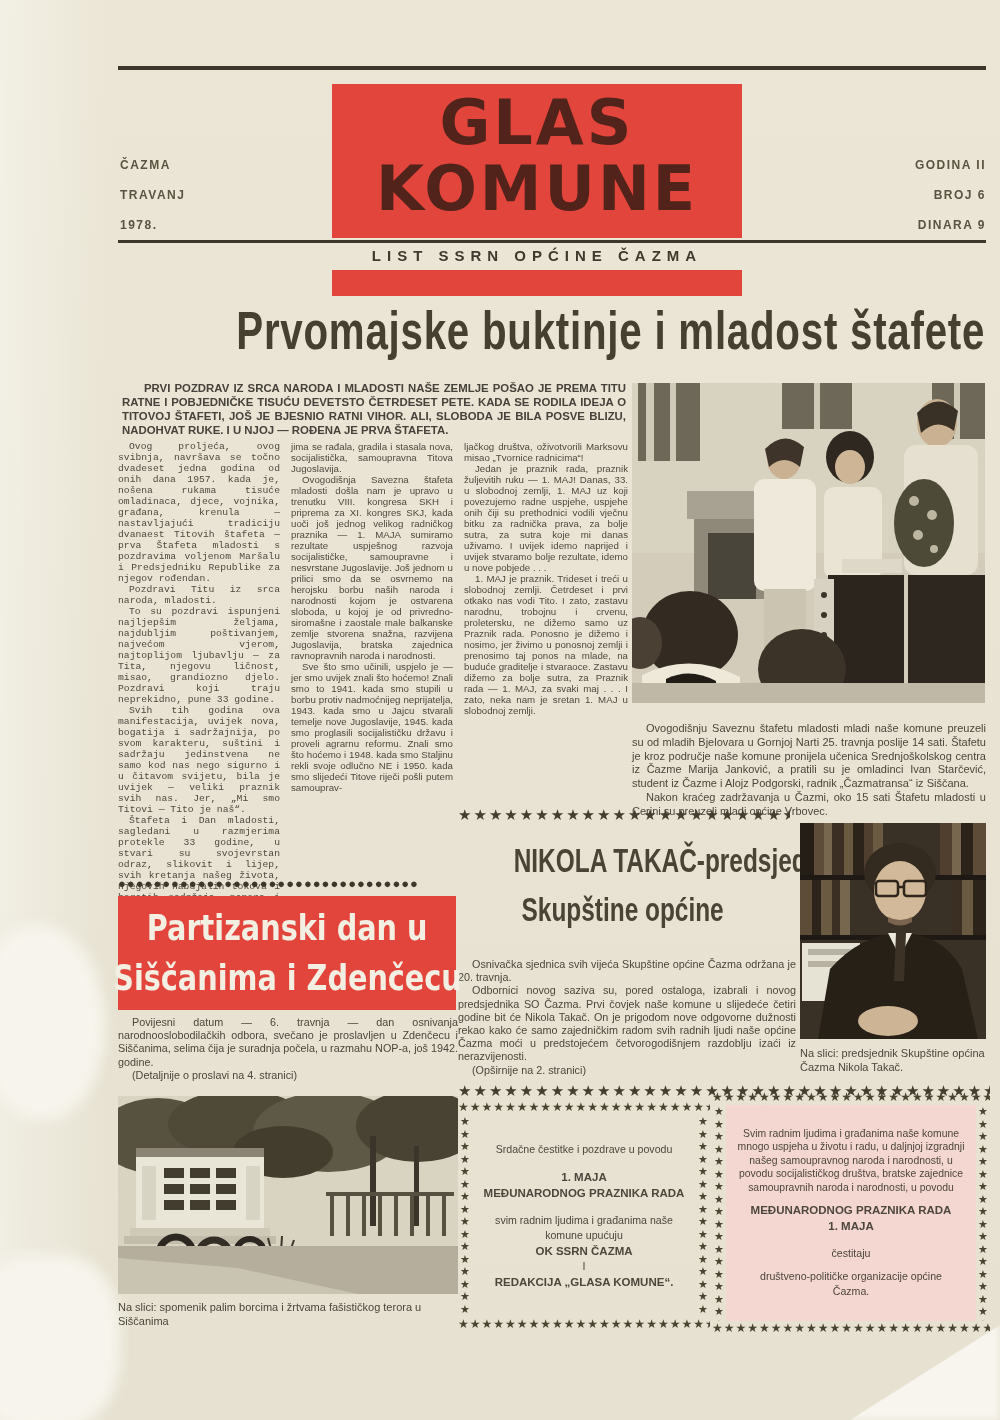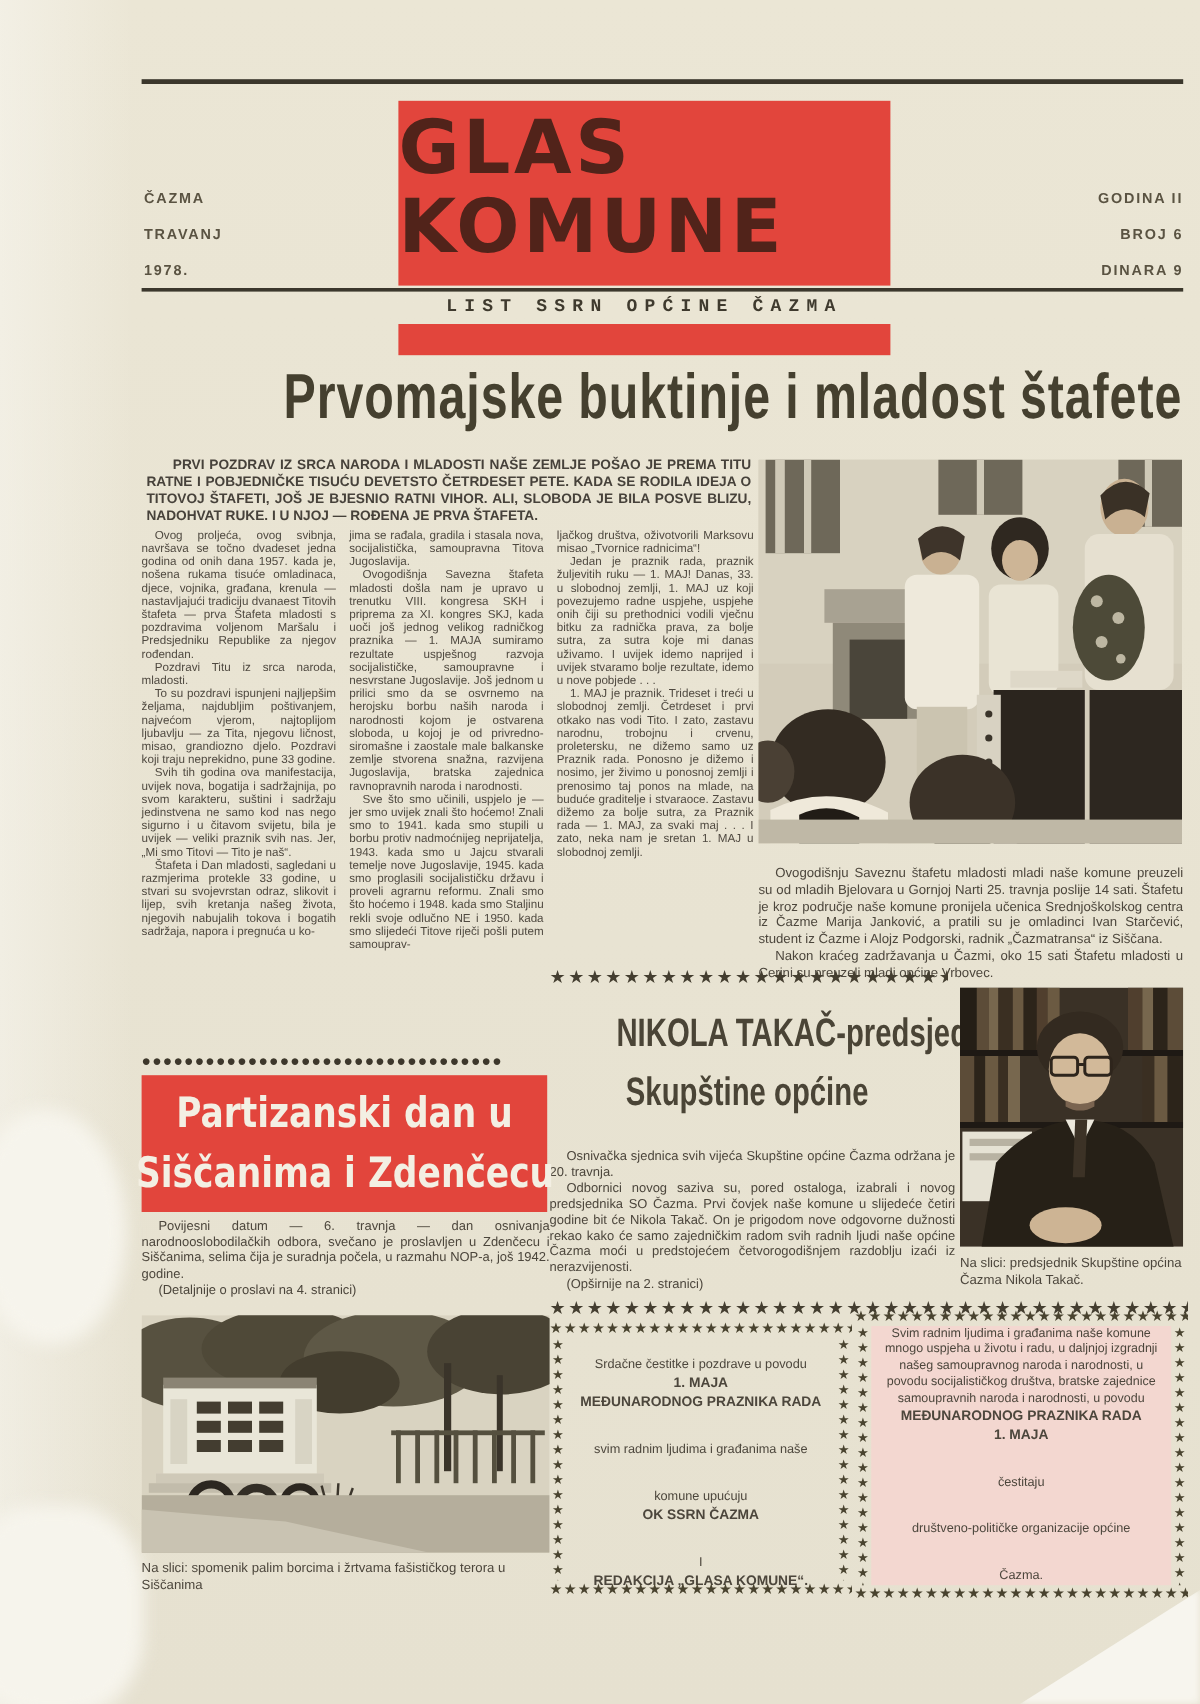--- a/index.html
+++ b/index.html
@@ -7,24 +7,24 @@
        font-family:"Liberation Sans",sans-serif;overflow:hidden;}
   #page{position:absolute;inset:0;background:
         linear-gradient(180deg,#ebe6d5 0%,#e8e3d2 55%,#e6e1d0 100%);}
   .abs{position:absolute;}
 
   
   .rule{background:#3b372c;}
 
   
   .mast-side{font-size:12px;font-weight:bold;color:#5a5342;letter-spacing:1.5px;line-height:30px;}
-  .mast-box{background:#e2453c;padding-top:6px;}
+  .mast-box{background:#e2453c;text-align:center;padding-top:6px;}
   .mast-title{font-family:"DejaVu Sans",sans-serif;font-weight:800;font-size:62px;line-height:66px;
               color:#51231a;letter-spacing:3px;}
-  .subtitle{font-size:15px;font-weight:bold;color:#3f3a2e;letter-spacing:6px;text-align:center;font-family:Liberation Mono, monospace;}
+  .subtitle{font-size:15px;font-weight:bold;color:#3f3a2e;letter-spacing:6px;text-align:center;}
   .red-bar{background:#e2453c;}
 
   
   .h1-wrap{text-align:center;color:#45402f;}
   .h1-inner{display:inline-block;transform:scaleX(0.76);transform-origin:center;
             font-weight:bold;font-size:53px;letter-spacing:1px;white-space:nowrap;}
   .h2-wrap{text-align:center;color:#4a4436;}
   .h2-inner{display:inline-block;transform:scaleX(0.74);transform-origin:center;
             font-weight:bold;font-size:33px;line-height:49px;white-space:nowrap;}
   .h3-box{background:#e2453c;display:flex;flex-direction:column;justify-content:center;
@@ -54,21 +54,21 @@
 
   
   .gbox{display:flex;flex-direction:column;}
   .g-star-row{height:15px;overflow:hidden;white-space:nowrap;font-size:12px;
               letter-spacing:1px;color:#49432f;line-height:14px;text-align:center;}
   .gbox-mid{display:flex;flex:1;min-height:0;}
   .g-star-col{width:14px;overflow:hidden;word-break:break-all;font-size:11px;
               line-height:12.5px;color:#49432f;text-align:center;}
   .gbox-content{flex:1;display:flex;flex-direction:column;justify-content:center;
                 text-align:center;color:#4c463c;padding:4px 8px;}
-  .gbox-content .gl{font-size:10.6px;line-height:15px;margin-top:24px;}
+  .gbox-content .gl{font-size:10.6px;line-height:15px;}
   .gbox-content .gl-b{font-size:11.5px;font-weight:bold;line-height:16px;}
   .gbox-content .gap-s{height:8px;}
   .gbox-content .gap-m{height:12px;}
   .pink{background:#f3d7d0;}
   .pink-para{font-size:10.4px;line-height:13.6px;text-align:center;}
 
   
   .photo{display:block;}
 
   
@@ -109,21 +109,21 @@
   <div class="abs red-bar" style="left:332px;top:270px;width:410px;height:26px;"></div>
 
   <div class="abs h1-wrap" style="left:118px;top:300px;width:868px;">
     <span class="h1-inner">Prvomajske buktinje i mladost štafete</span>
   </div>
 
   <div class="abs lead" style="left:118px;top:378px;width:512px;">
     <p>PRVI POZDRAV IZ SRCA NARODA I MLADOSTI NAŠE ZEMLJE POŠAO JE PREMA TITU RATNE I POBJEDNIČKE TISUĆU DEVETSTO ČETRDESET PETE. KADA SE RODILA IDEJA O TITOVOJ ŠTAFETI, JOŠ JE BJESNIO RATNI VIHOR. ALI, SLOBODA JE BILA POSVE BLIZU, NADOHVAT RUKE. I U NJOJ — ROĐENA JE PRVA ŠTAFETA.</p>
   </div>
 
-  <div class="abs col" style="left:118px;top:441px;width:162px;">
+  <div class="abs col" style="left:118px;top:441px;width:162px;font-family:Liberation Mono, monospace;">
     <p class="ind">Ovog proljeća, ovog svibnja, navršava se točno dvadeset jedna godina od onih dana 1957. kada je, nošena rukama tisuće omladinaca, djece, vojnika, građana, krenula — nastavljajući tradiciju dvanaest Titovih štafeta — prva Štafeta mladosti s pozdravima voljenom Maršalu i Predsjedniku Republike za njegov rođendan.</p>
     <p class="ind">Pozdravi Titu iz srca naroda, mladosti.</p>
     <p class="ind">To su pozdravi ispunjeni najljepšim željama, najdubljim poštivanjem, najvećom vjerom, najtoplijom ljubavlju — za Tita, njegovu ličnost, misao, grandiozno djelo. Pozdravi koji traju neprekidno, pune 33 godine.</p>
     <p class="ind">Svih tih godina ova manifestacija, uvijek nova, bogatija i sadržajnija, po svom karakteru, suštini i sadržaju jedinstvena ne samo kod nas nego sigurno i u čitavom svijetu, bila je uvijek — veliki praznik svih nas. Jer, „Mi smo Titovi — Tito je naš“.</p>
     <p class="ind">Štafeta i Dan mladosti, sagledani u razmjerima protekle 33 godine, u stvari su svojevrstan odraz, slikovit i lijep, svih kretanja našeg života, njegovih nabujalih tokova i bogatih sadržaja, napora i pregnuća u ko-</p>
   </div>
   <div class="abs col" style="left:291px;top:441px;width:162px;">
     <p>jima se rađala, gradila i stasala nova, socijalistička, samoupravna Titova Jugoslavija.</p>
     <p class="ind">Ovogodišnja Savezna štafeta mladosti došla nam je upravo u trenutku VIII. kongresa SKH i priprema za XI. kongres SKJ, kada uoči još jednog velikog radničkog praznika — 1. MAJA sumiramo rezultate uspješnog razvoja socijalističke, samoupravne i nesvrstane Jugoslavije. Još jednom u prilici smo da se osvrnemo na herojsku borbu naših naroda i narodnosti kojom je ostvarena sloboda, u kojoj je od privredno-siromašne i zaostale male balkanske zemlje stvorena snažna, razvijena Jugoslavija, bratska zajednica ravnopravnih naroda i narodnosti.</p>
     <p class="ind">Sve što smo učinili, uspjelo je — jer smo uvijek znali što hoćemo! Znali smo to 1941. kada smo stupili u borbu protiv nadmoćnijeg neprijatelja, 1943. kada smo u Jajcu stvarali temelje nove Jugoslavije, 1945. kada smo proglasili socijalističku državu i proveli agrarnu reformu. Znali smo što hoćemo i 1948. kada smo Staljinu rekli svoje odlučno NE i 1950. kada smo slijedeći Titove riječi pošli putem samouprav-</p>

